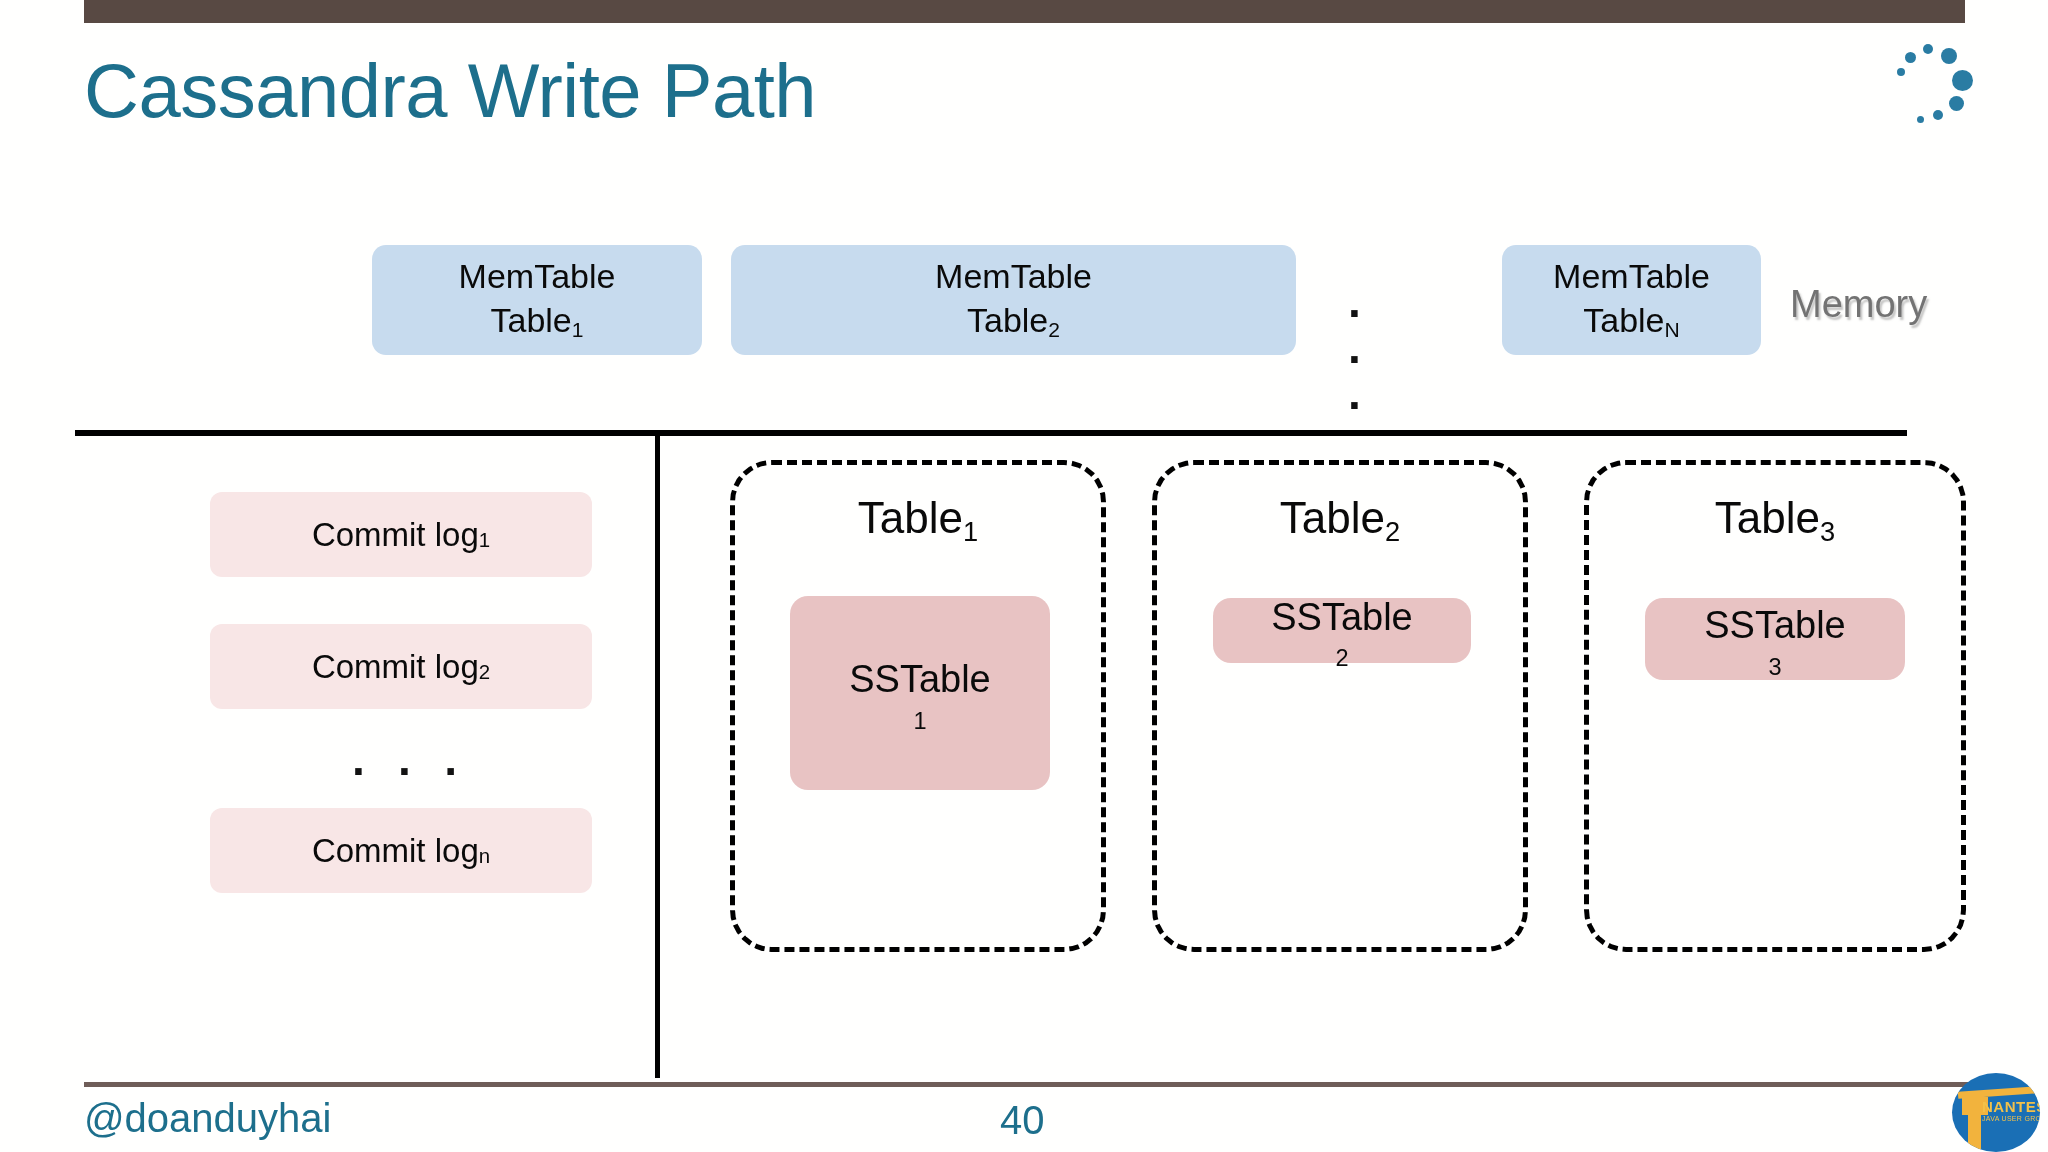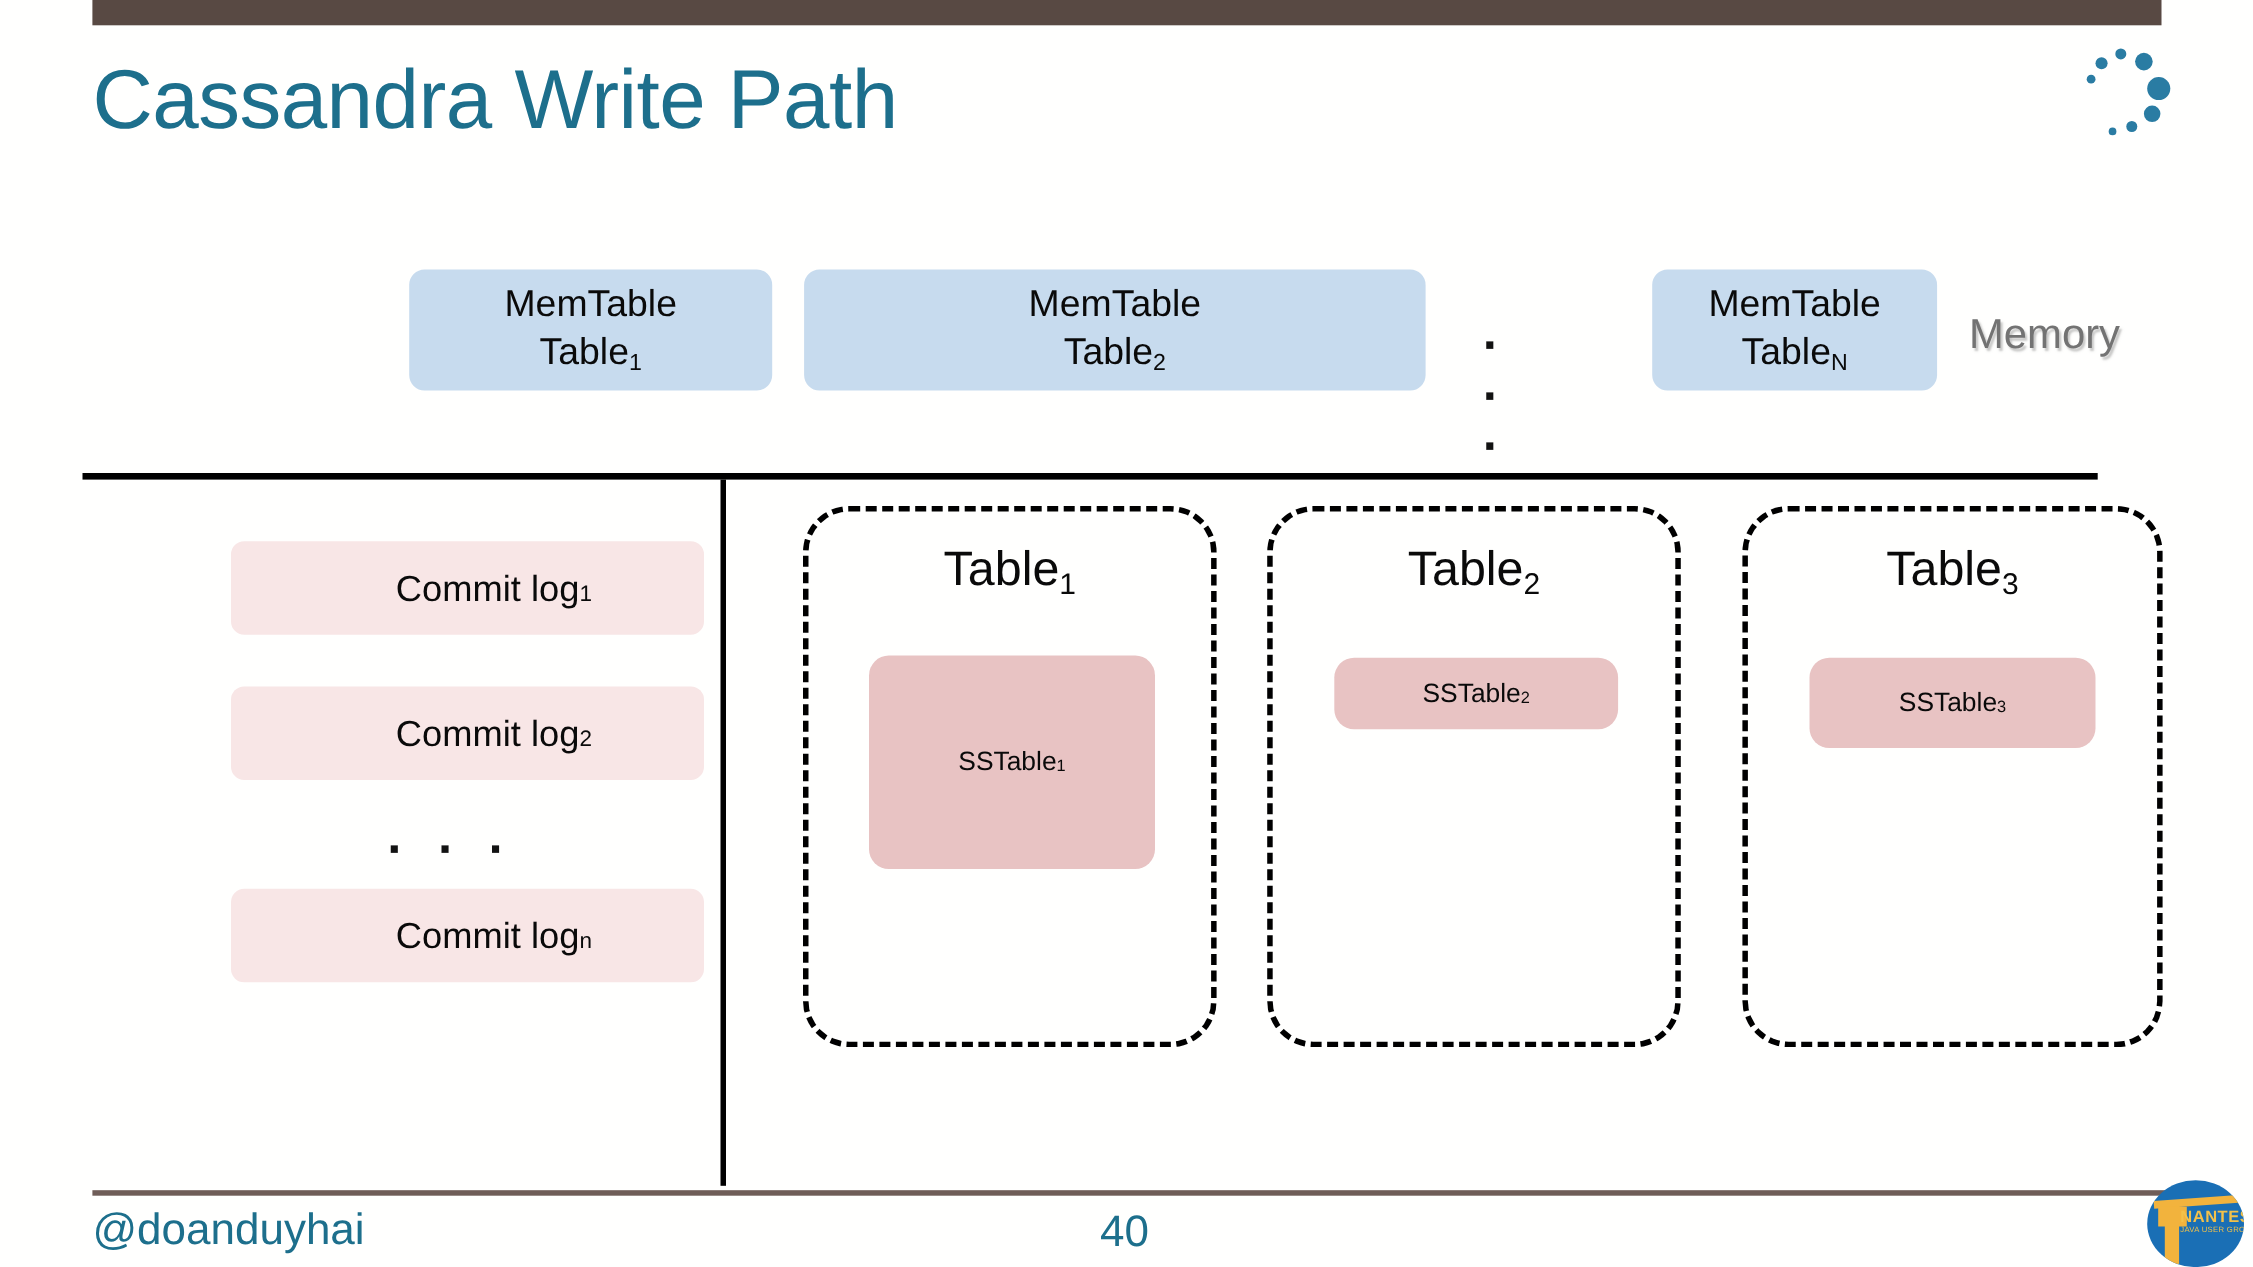--- a/index.html
+++ b/index.html
@@ -123,21 +123,20 @@
   .commitlog-box {
     position: absolute;
     background: #f8e6e6;
     border-radius: 12px;
     color: #0a0a0a;
     font-size: 33px;
     display: flex;
     align-items: center;
     justify-content: center;
     white-space: nowrap;
-    padding-left: 48px;
   }
 
   
   .table-group {
     position: absolute;
     border: 5px dashed #000000;
     border-radius: 42px;
     background: transparent;
   }
   .table-group-title {
@@ -148,25 +147,26 @@
     text-align: center;
     font-size: 44px;
     color: #0a0a0a;
     white-space: nowrap;
   }
   .sstable-box {
     position: absolute;
     background: #e8c3c3;
     border-radius: 18px;
     color: #0a0a0a;
-    font-size: 24px;
+    font-size: 38px;
     display: flex;
     align-items: center;
     justify-content: center;
     white-space: nowrap;
+    flex-direction: column;
   }
 
   sub {
     font-size: 0.62em;
     vertical-align: baseline;
     position: relative;
     bottom: -0.28em;
   }
 
   

